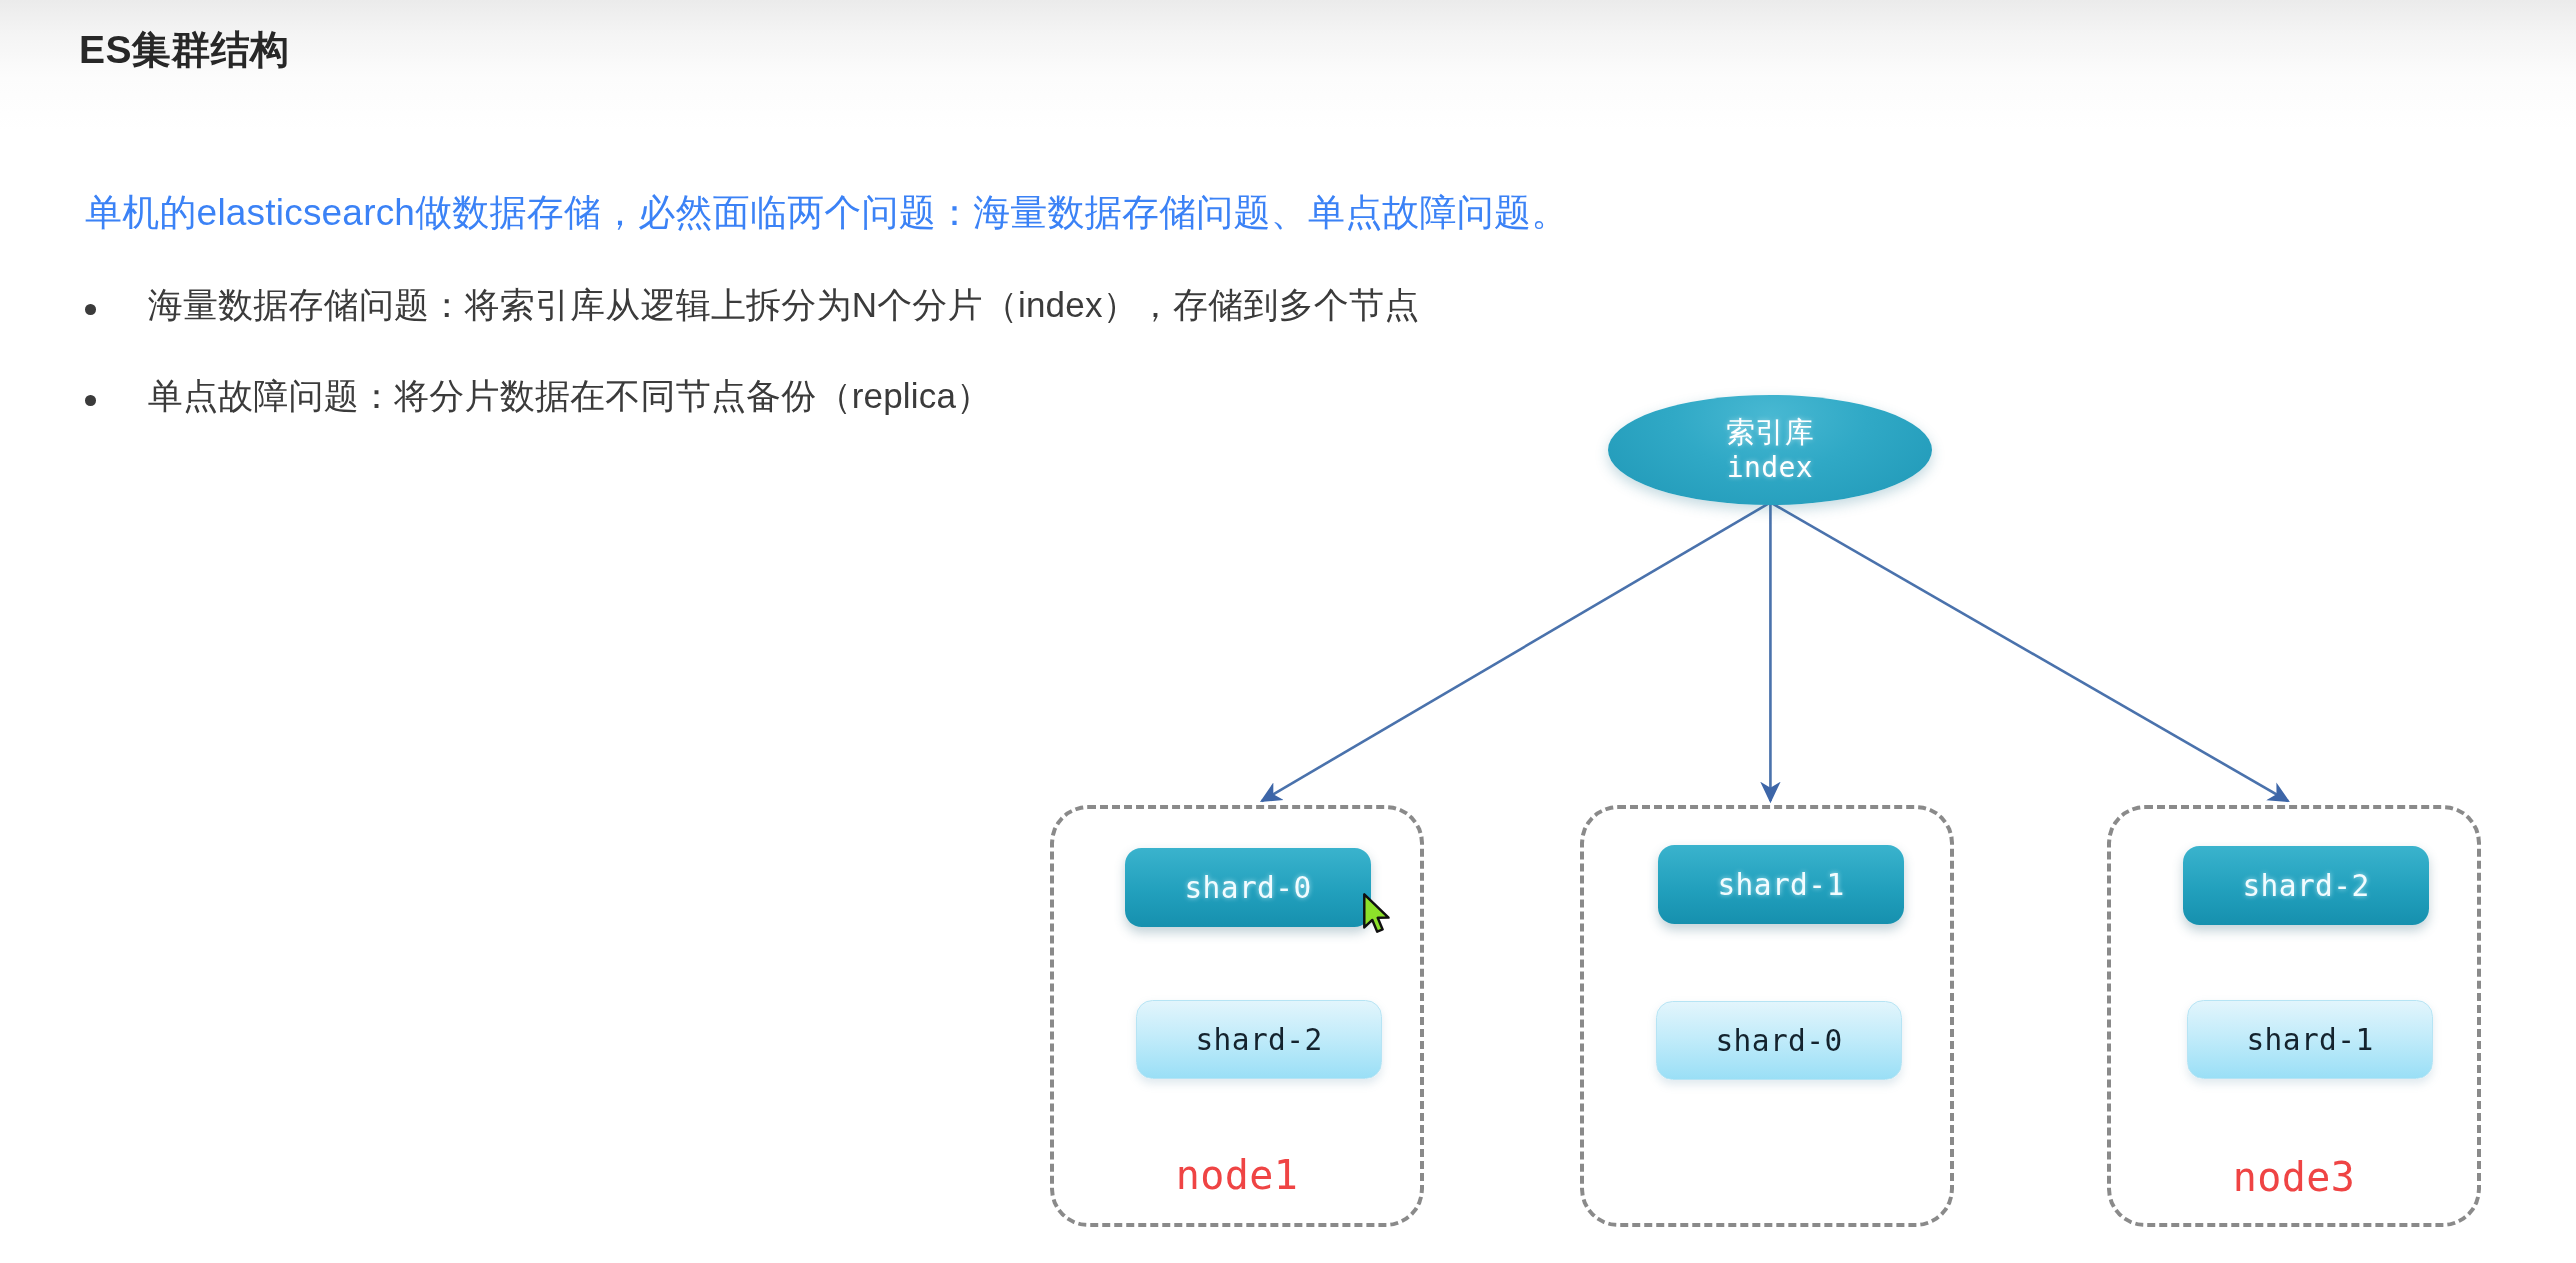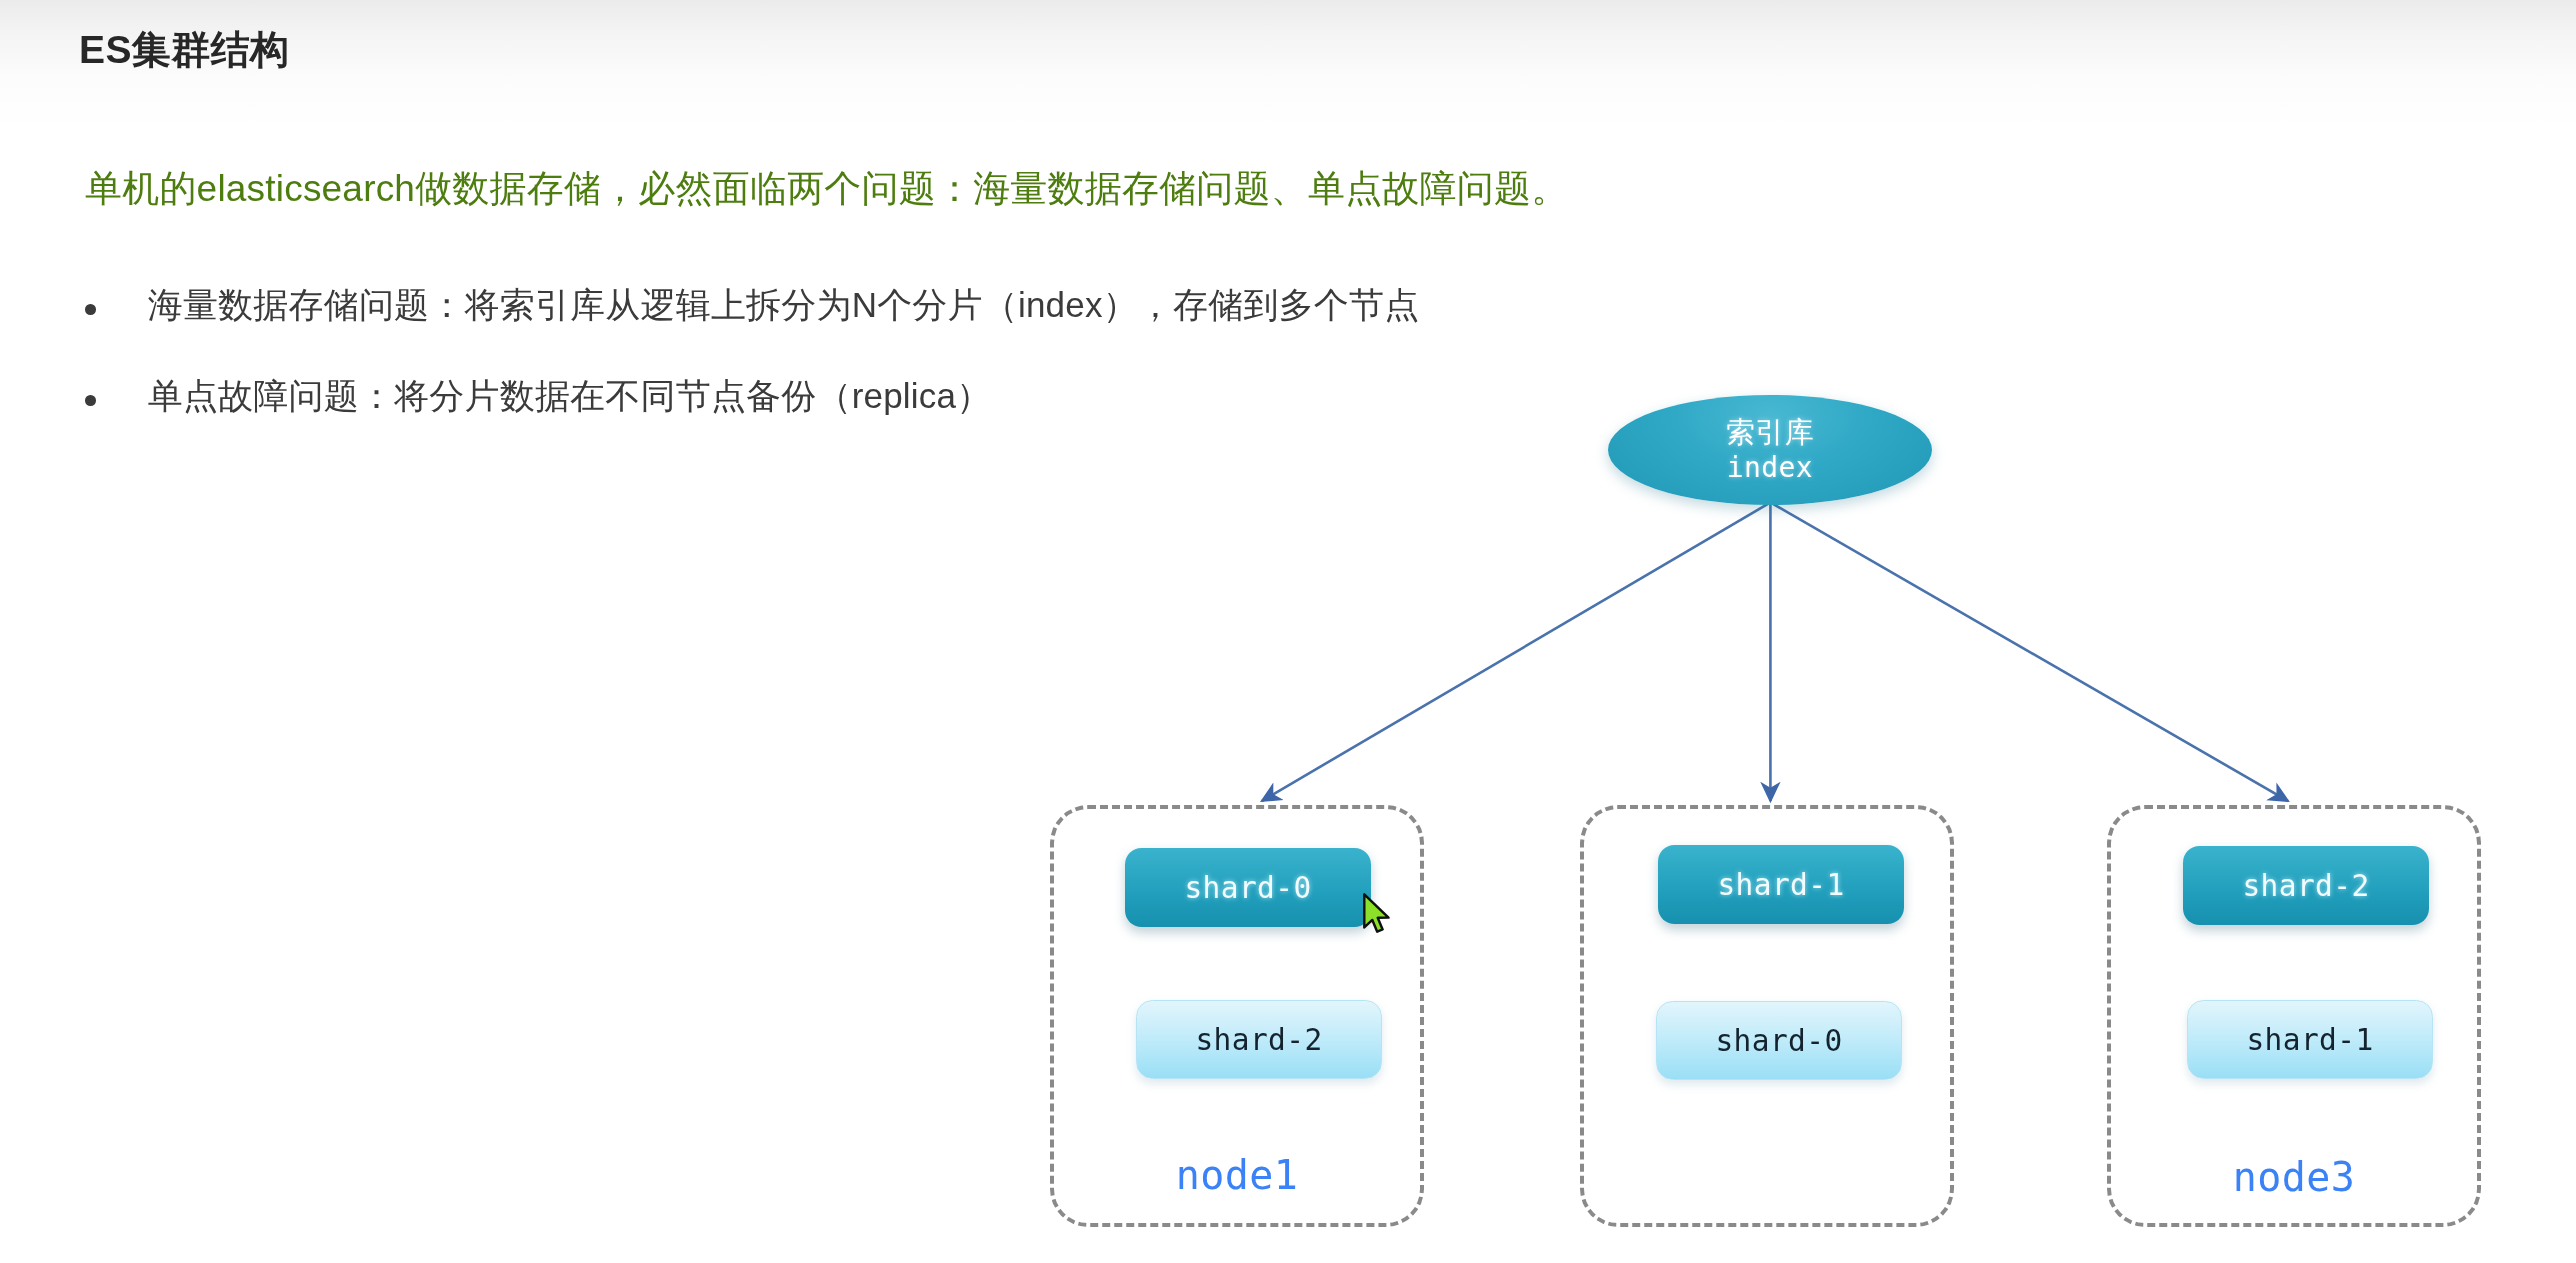--- a/index.html
+++ b/index.html
@@ -25,23 +25,23 @@
     font-weight: bold;
     color: #272727;
     letter-spacing: 0.4px;
     white-space: nowrap;
   }
 
   
   .intro-paragraph {
     position: absolute;
     left: 85px;
-    top: 164px;
+    top: 188px;
     font-size: 37px;
-    color: #4d7c0f;
+    color: #3b82f6;
     white-space: nowrap;
     letter-spacing: 0.2px;
   }
 
   .bullet-row {
     position: absolute;
     left: 85px;
     display: flex;
     align-items: flex-start;
     white-space: nowrap;
@@ -128,21 +128,21 @@
   .node-box.node-3 { left: 2107px; }
 
   .node-label {
     position: absolute;
     left: 0;
     right: 0;
     bottom: 23px;
     text-align: center;
     font-family: "DejaVu Sans Mono", "Liberation Mono", monospace;
     font-size: 40px;
-    color: #3b82f6;
+    color: #ef4444;
     letter-spacing: 0.4px;
   }
   .node-box.node-1 .node-label { bottom: 24.6px; }
 
   
   .shard {
     position: absolute;
     width: 246px;
     height: 79px;
     border-radius: 16.4px;

